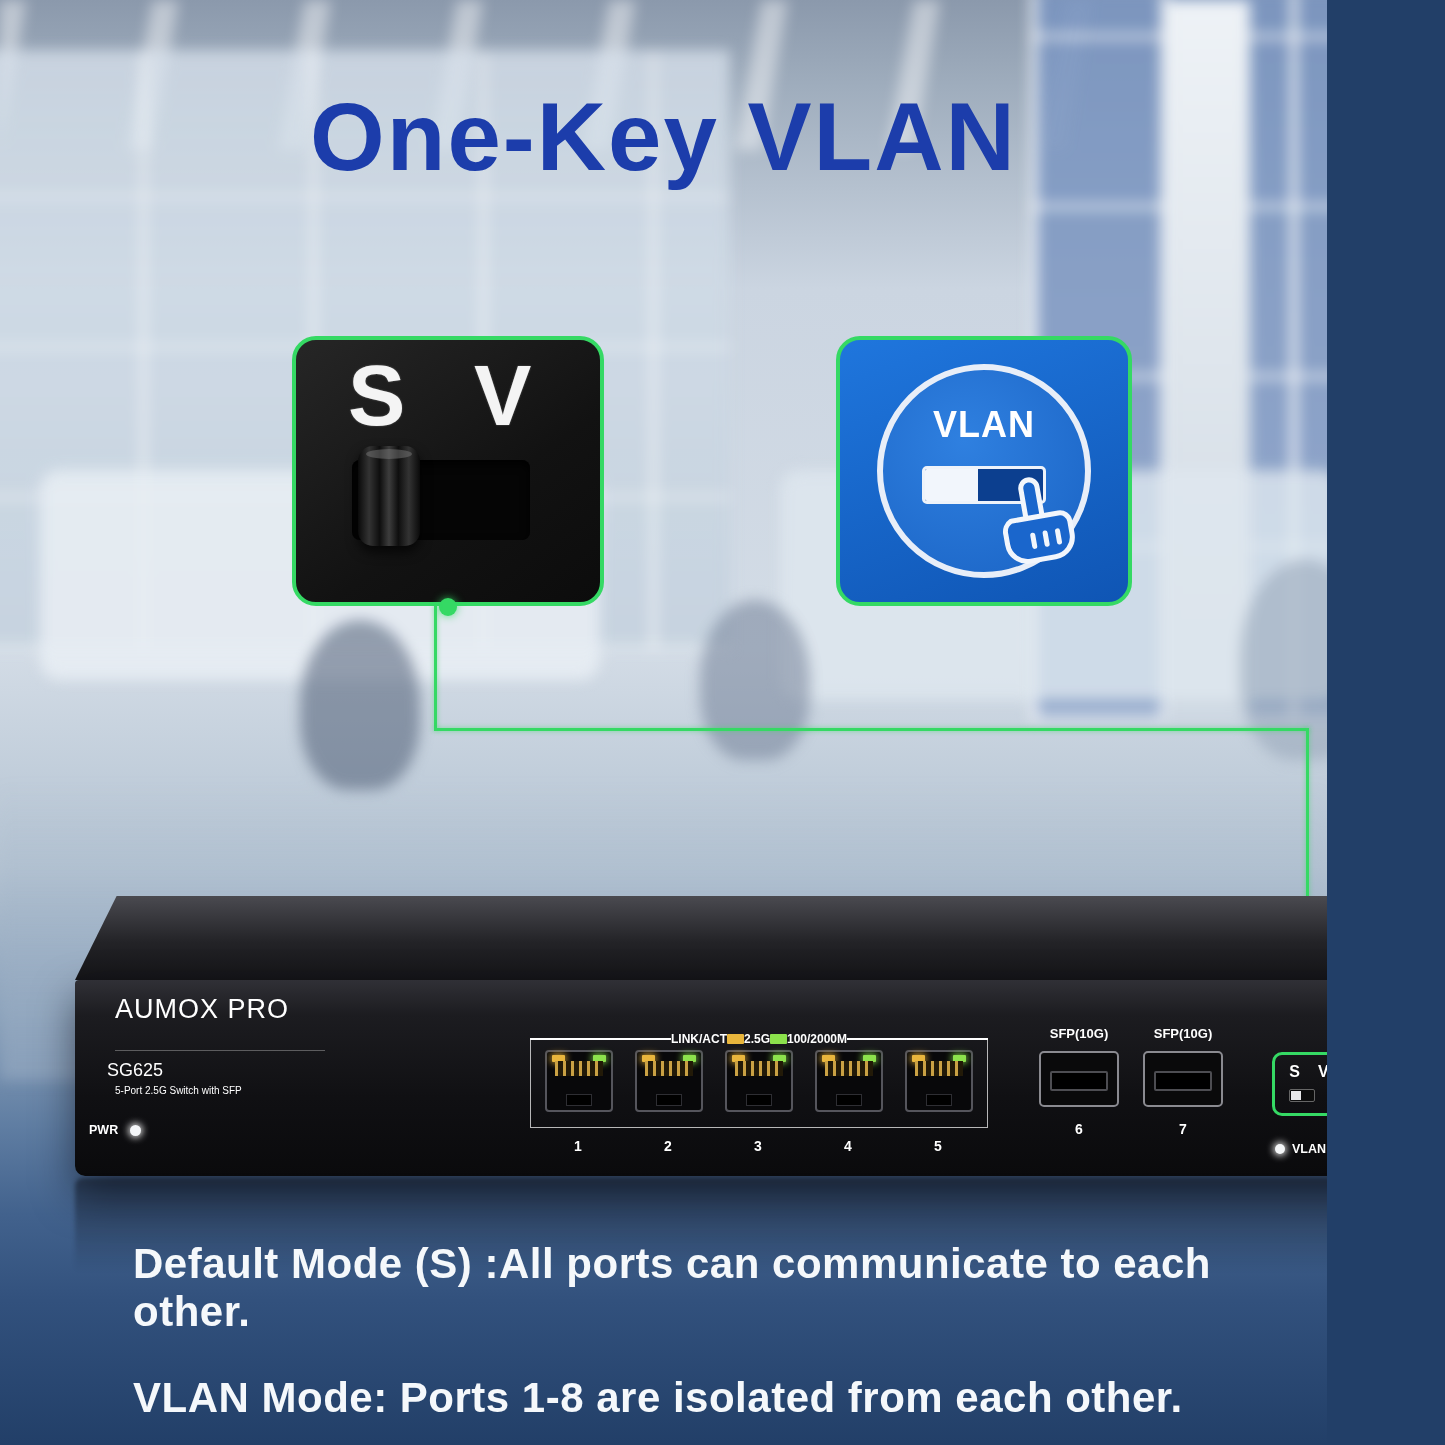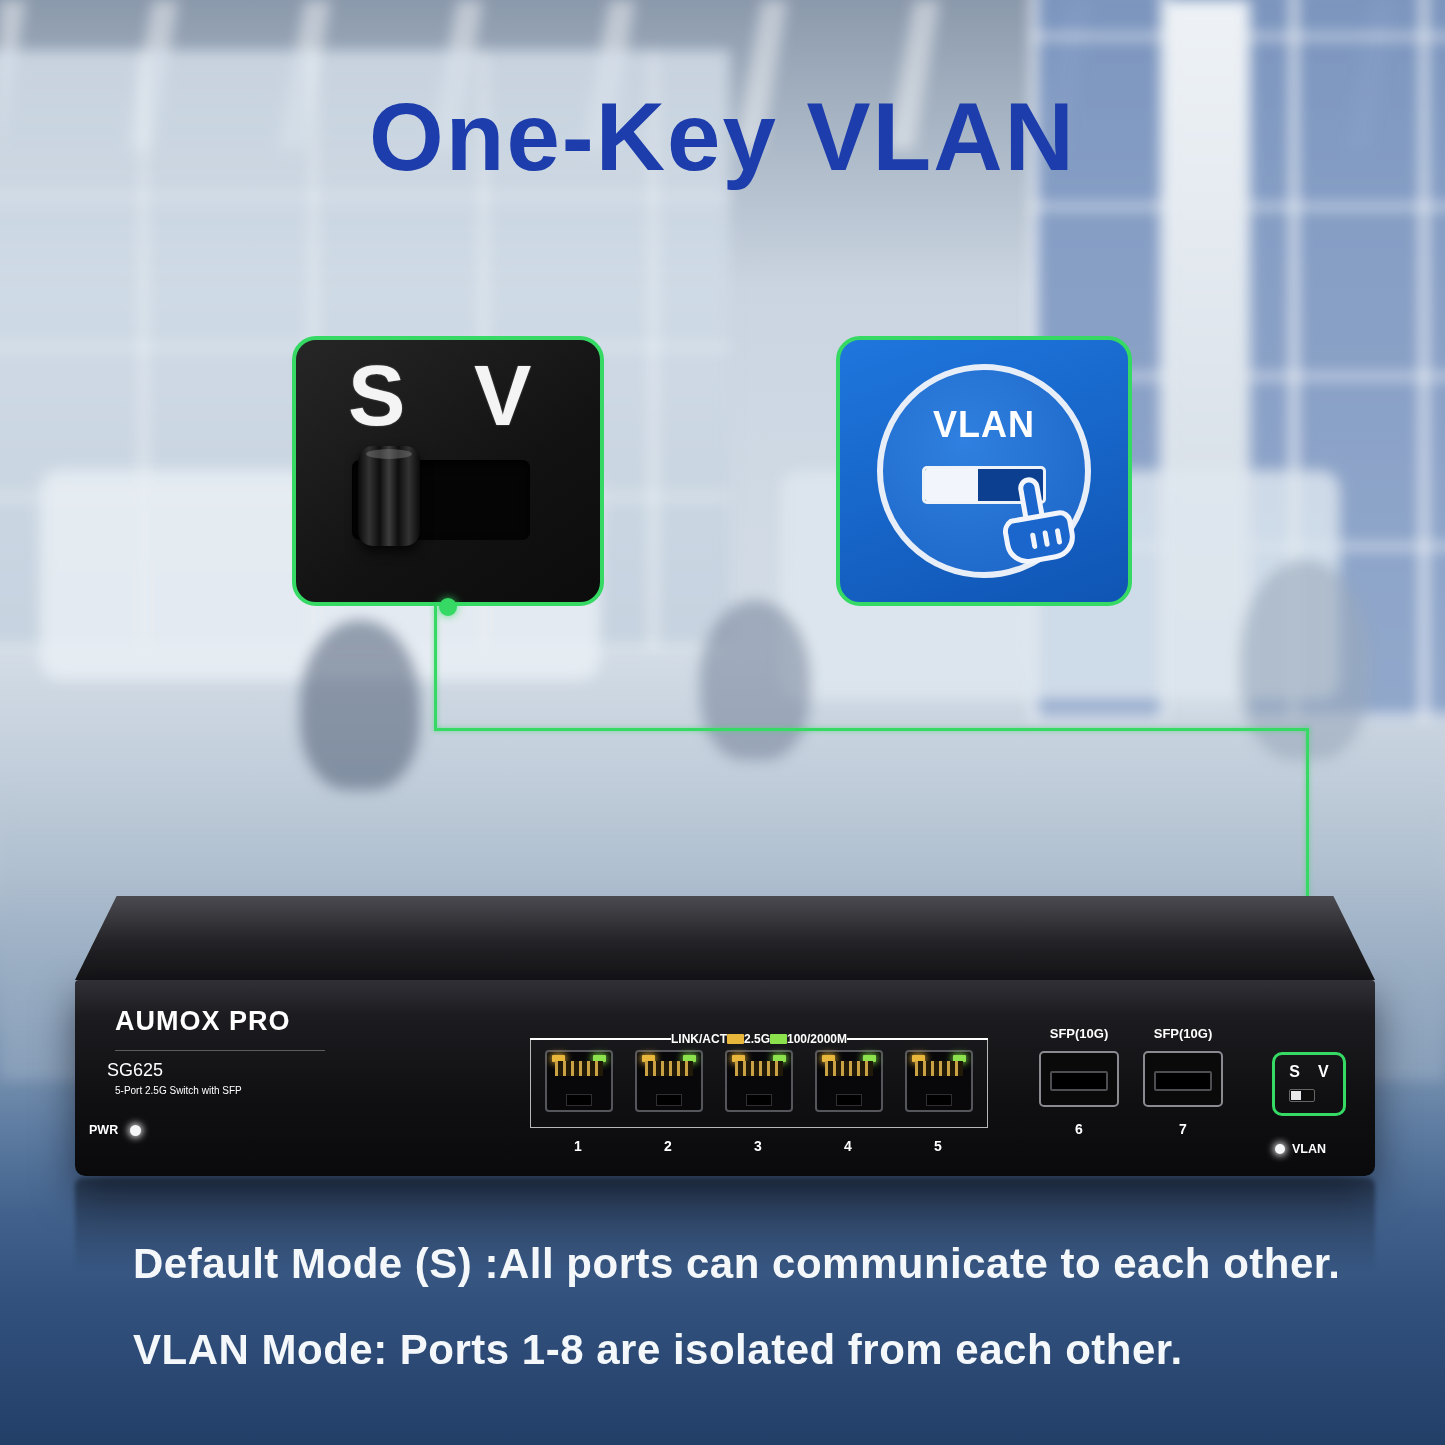--- a/index.html
+++ b/index.html
@@ -1,21 +1,21 @@
 <!DOCTYPE html>
 <html style="--title-blue: #1c3dab; --accent-green: #35d964; --vlan-blue: #1a66cc; --led-amber: #e9b63c; --led-green: #8ce24c;"><head>
 <meta charset="utf-8">
 <style>
   * { box-sizing: border-box; margin: 0; padding: 0; }
   html, body { background:#223f68; }
   body { font-family: "Liberation Sans", sans-serif; }
 
   .stage {
     position: relative;
-    width: 1445px;
+    width: 1327px;
     height: 1445px;
     overflow: hidden;
     background: linear-gradient(180deg,
       #8b99ac 0%, #9fadbd 6%, #cbd5e1 20%, #d3dce6 45%,
       #b4c3d2 60%, #8ba2bb 70%, #5f7da2 78%, #42628d 84%,
       #32517d 90%, #223f68 100%);
     padding-left: 40px;
   }
 
   
@@ -100,21 +100,21 @@
     clip-path: polygon(3.2% 0, 96.8% 0, 100% 100%, 0 100%);
     background: linear-gradient(180deg,#4a4a50,#232327 55%,#141417); }
   .device-front { position:absolute; left:75px; top:980px; width:1300px; height:196px;
     background: linear-gradient(180deg,#303036 0%, #1c1c20 18%, #101013 60%, #0a0a0c 100%);
     border-radius: 4px 4px 10px 10px;
     box-shadow: 0 18px 40px rgba(5,10,20,.55); color:#fff; }
   .reflection { position:absolute; left:75px; top:1178px; width:1300px; height:110px;
     background: linear-gradient(180deg, rgba(8,12,22,.5), rgba(8,12,22,0) 85%);
     filter: blur(2px); border-radius:8px; }
 
-  .brand { position:absolute; left:40px; top:26px; font-size:27px; font-weight:700; letter-spacing:1px; }
+  .brand { position:absolute; left:40px; top:14px; font-size:27px; font-weight:400; letter-spacing:1px; }
   .brand-divider { position:absolute; left:40px; top:70px; width:210px; height:1px;
     background: rgba(255,255,255,.3); }
   .model { position:absolute; left:32px; top:80px; font-size:18px; font-weight:400; }
   .model-desc { position:absolute; left:40px; top:105px; font-size:10px; }
   .pwr { position:absolute; left:14px; top:143px; display:flex; align-items:center; gap:12px;
     font-size:12.5px; font-weight:700; }
   .led-dot { width:11px; height:11px; border-radius:50%; background:#f4f6f8;
     box-shadow:0 0 7px 2px rgba(255,255,255,.8); }
 
   .legend { position:absolute; left:455px; top:52px; width:458px; display:flex; align-items:center;

